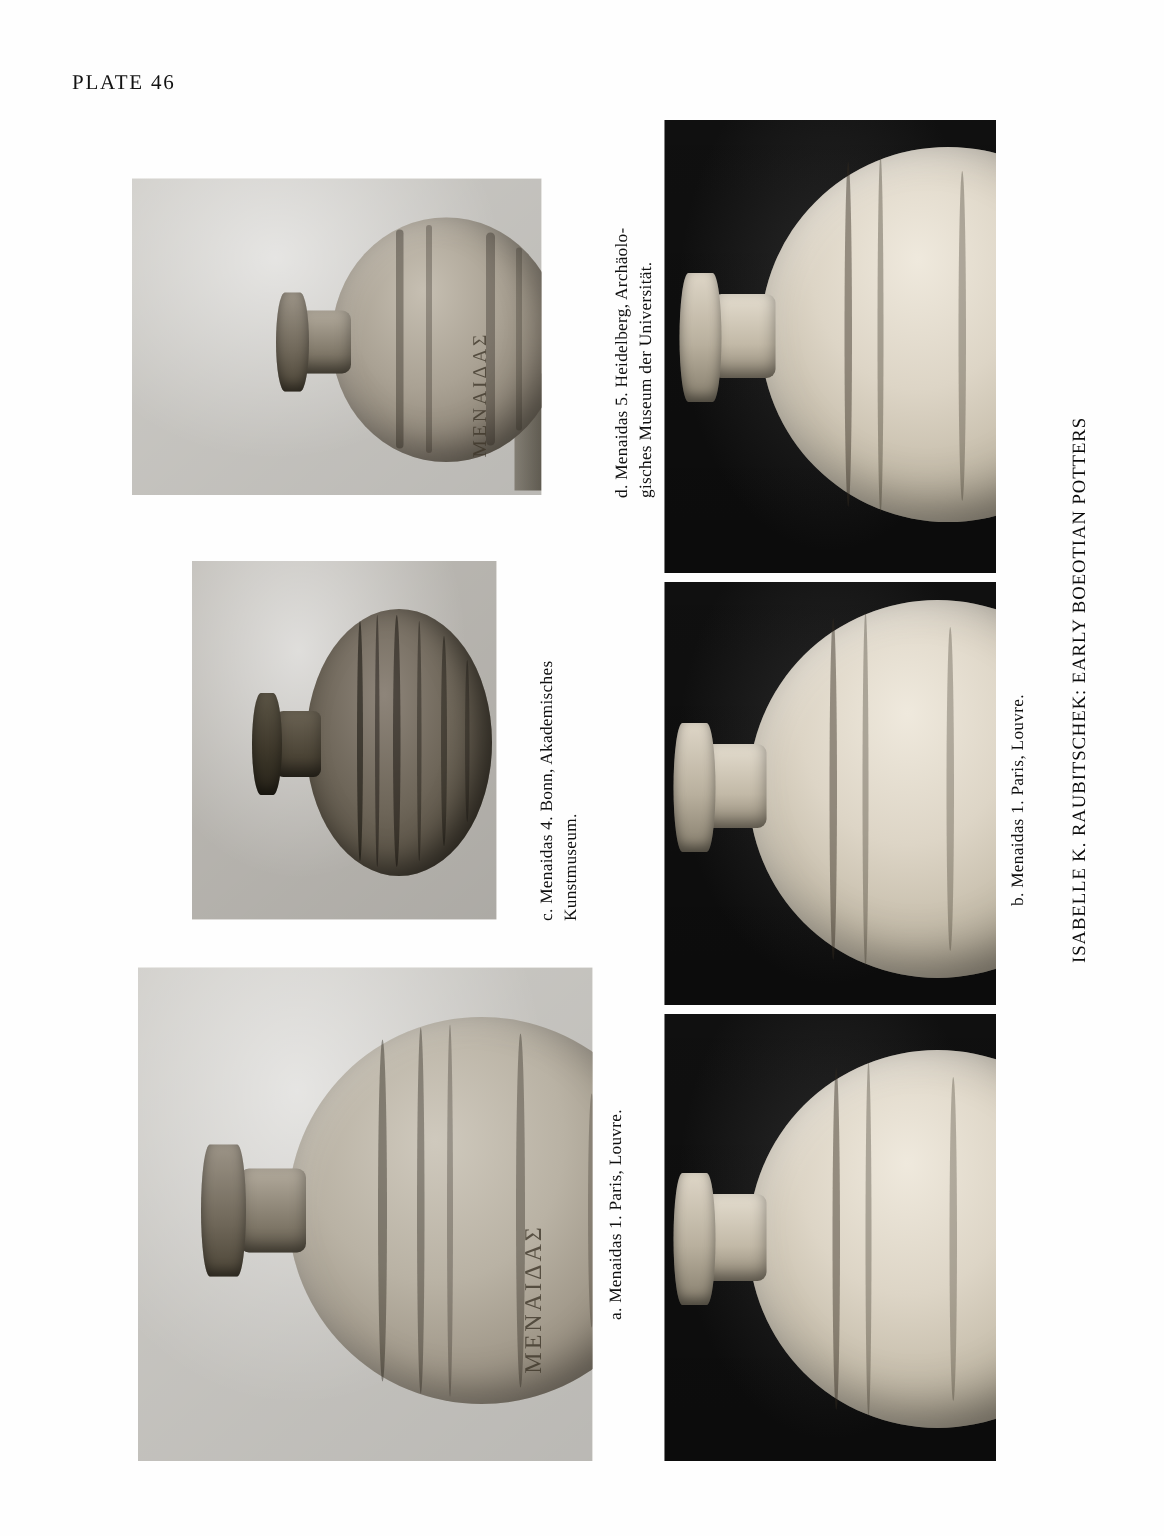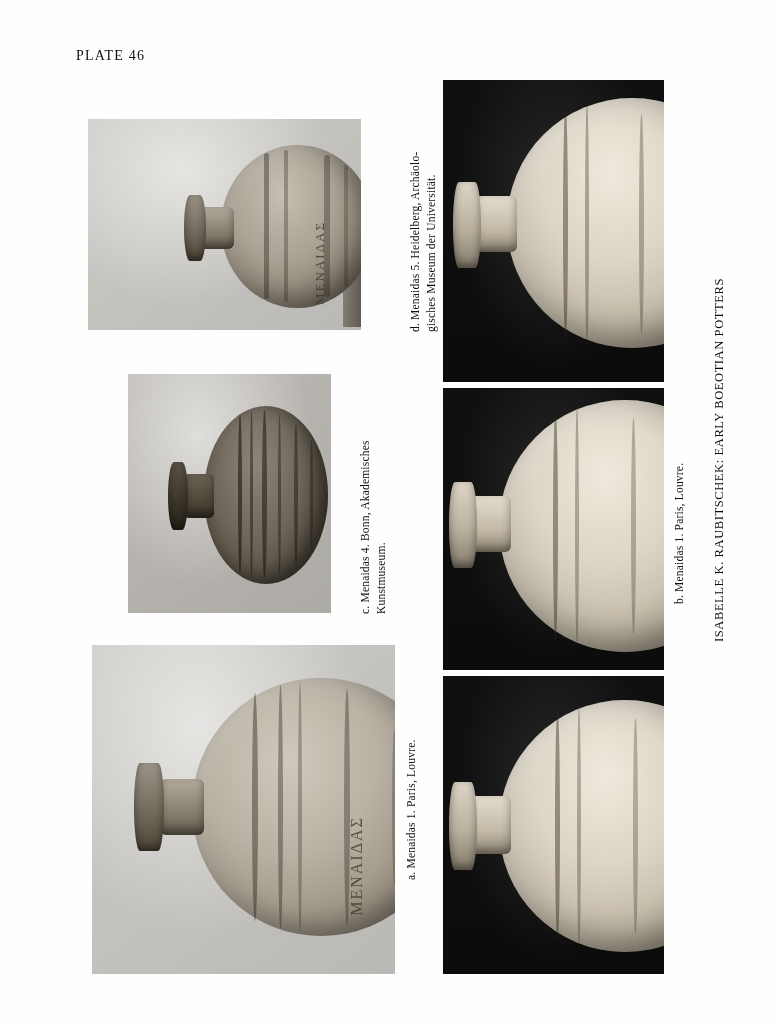--- a/index.html
+++ b/index.html
@@ -24,21 +24,20 @@
   
   .plate-label {
     position: absolute;
     left: 48px;
     top: 48px;
     font-family: "Liberation Serif", serif;
     font-size: 14px;
     letter-spacing: 1.2px;
     color: #111;
     white-space: nowrap;
-    margin-left: 28px;
   }
 
   
   .vcaption {
     position: absolute;
     transform-origin: left top;
     transform: rotate(-90deg);
     font-family: "Liberation Serif", serif;
     font-size: 11.5px;
     line-height: 1.35;

